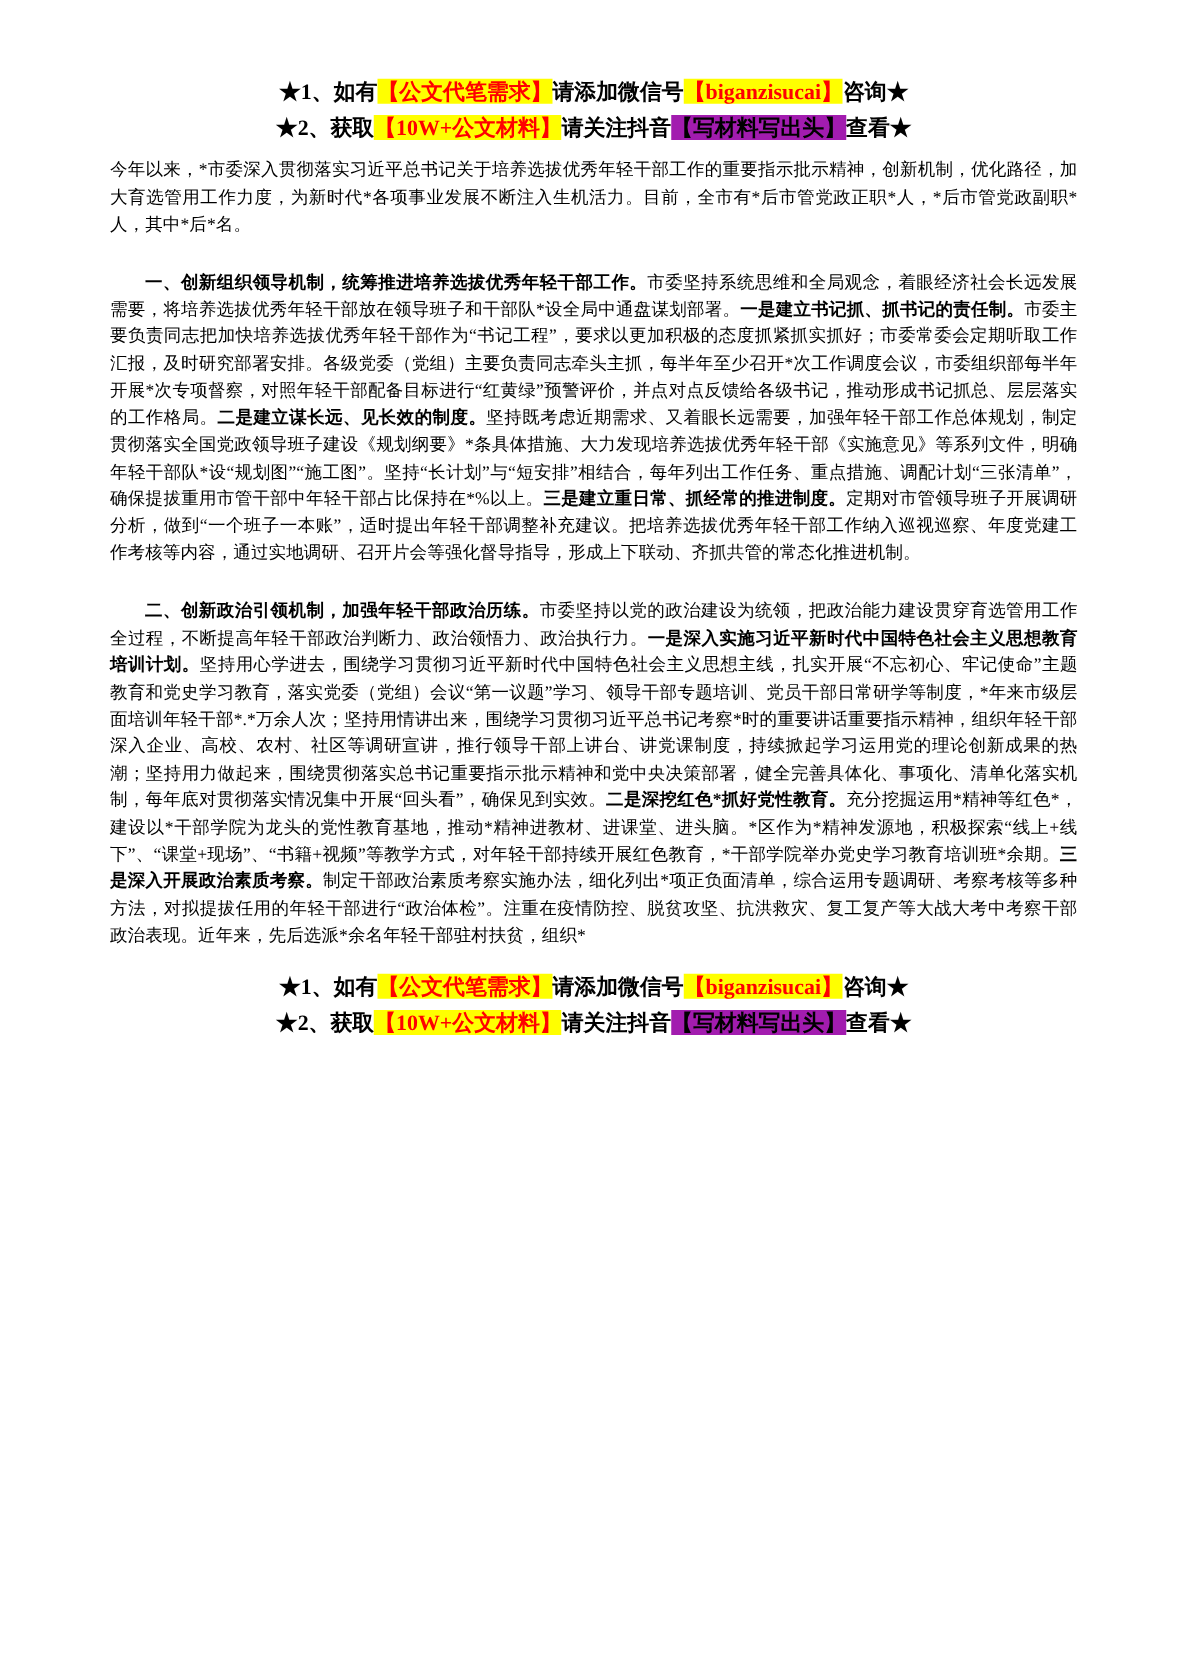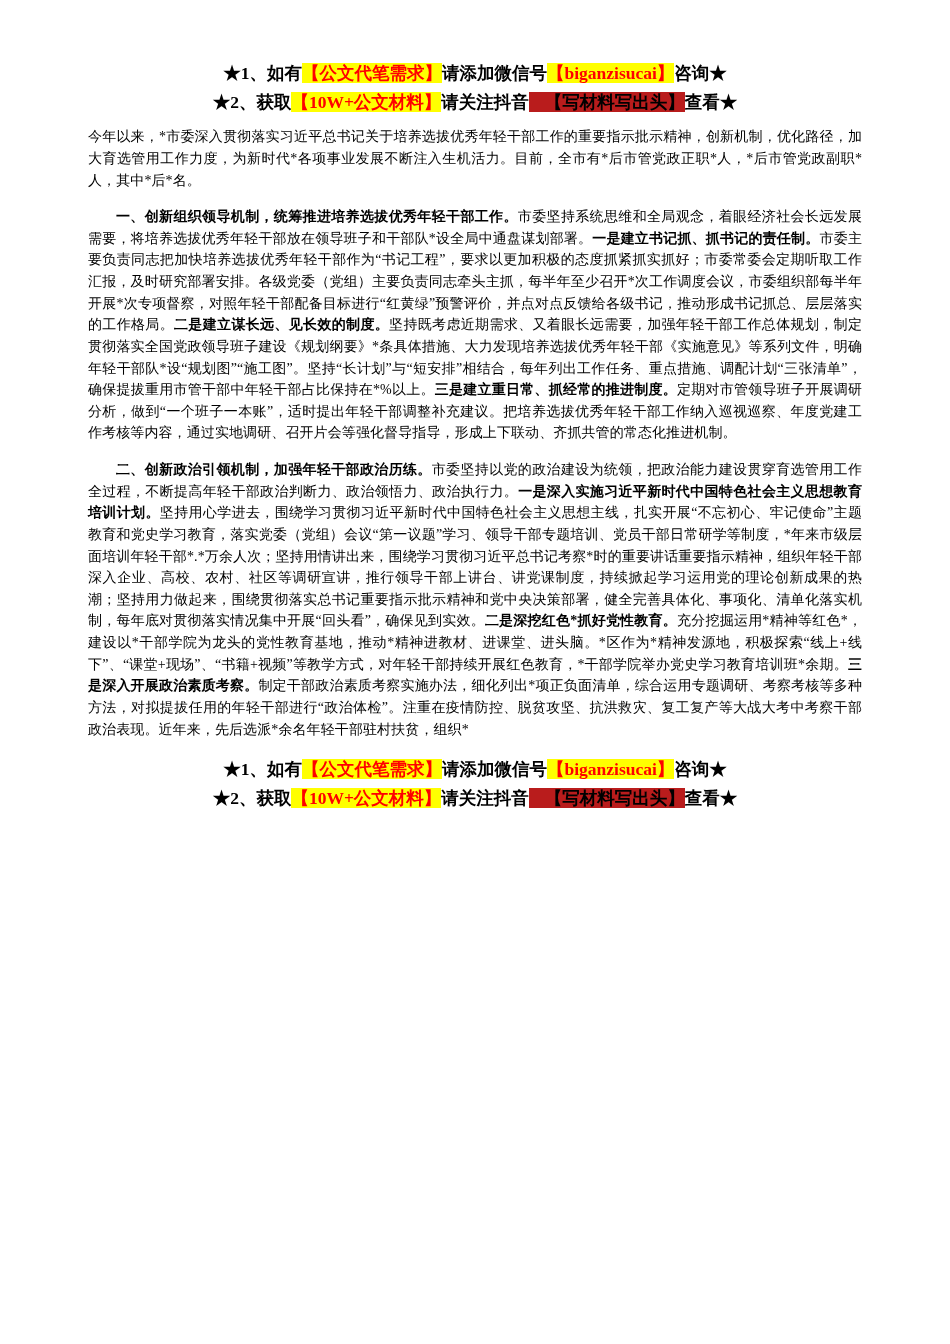--- a/index.html
+++ b/index.html
@@ -29,24 +29,23 @@
     line-height: 1.55;
     letter-spacing: 0px;
     white-space: nowrap;
   }
   .promo .hl-red {
     background: #ffff00;
     color: #ff0000;
     font-weight: bold;
   }
   .promo .hl-black {
-    background: #b91c1c;
+    background: #a21caf;
     color: #000000;
     font-weight: bold;
-    padding-left: 16px;
   }
   .promo-top {
     margin-bottom: 2px;
   }
   .promo-top-2 {
     margin-bottom: 10px;
   }
   .promo-bottom-wrap {
     margin-top: 16px;
   }
@@ -55,21 +54,21 @@
   
   p.body {
     margin: 0;
     font-size: 14px;
     line-height: 1.545;
     text-align: justify;
     text-justify: inter-ideograph;
     letter-spacing: 0.1px;
   }
   p.indent2 { text-indent: 2em; }
-  p.gap { margin-top: 15px; }
+  p.gap { margin-top: 25px; }
   .b { font-weight: bold; }
 </style>
 </head>
 <body>
 
 <div class="page">
 
   <div>
     <div class="promo promo-top">
       <span>★1、如有</span><span class="hl-red">【公文代笔需求】</span><span>请添加微信号</span><span class="hl-red">【biganzisucai】</span><span>咨询★</span>

